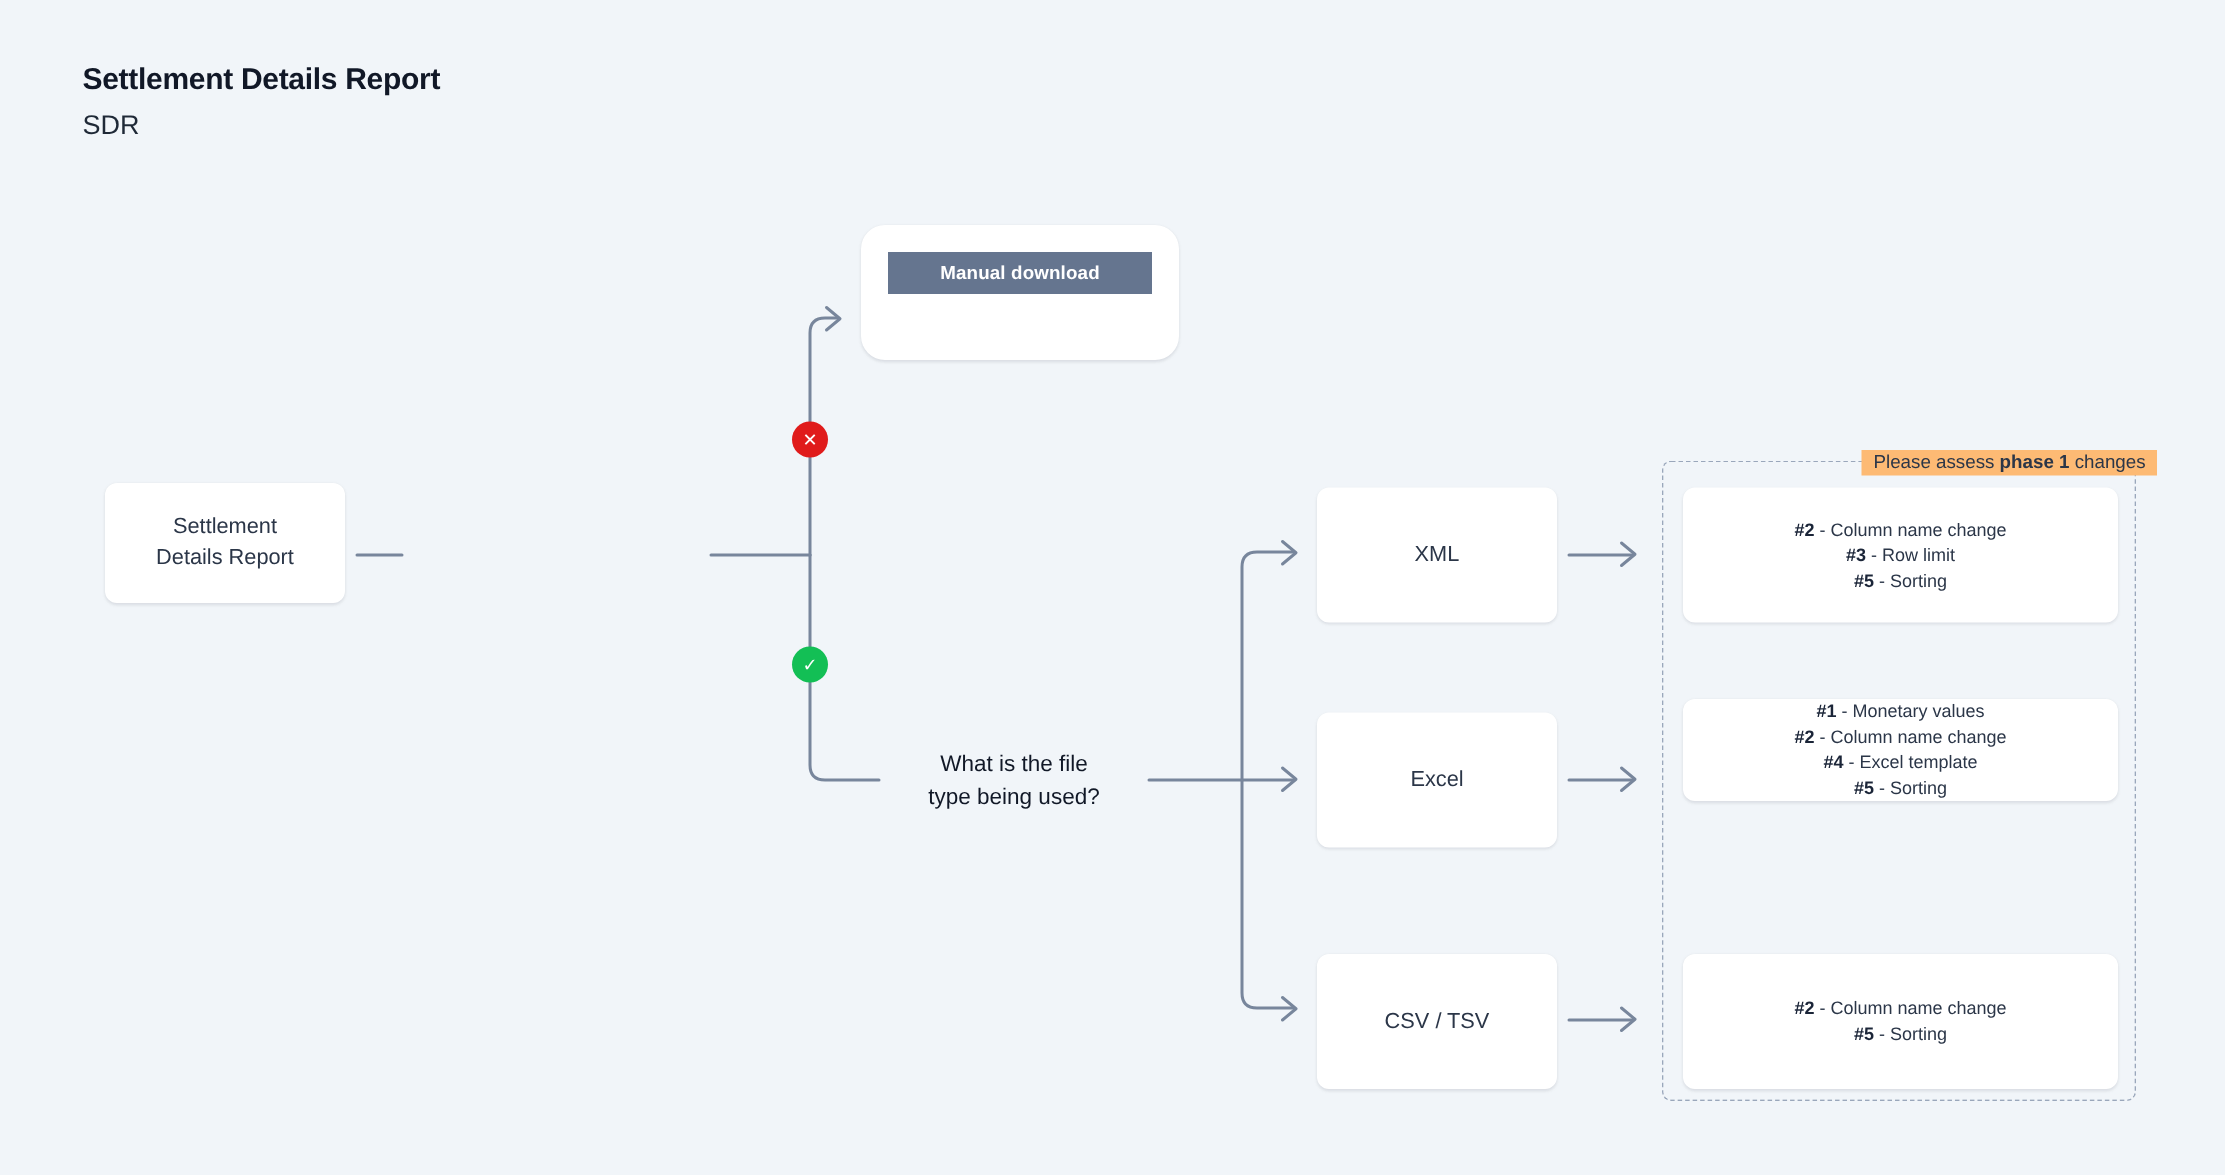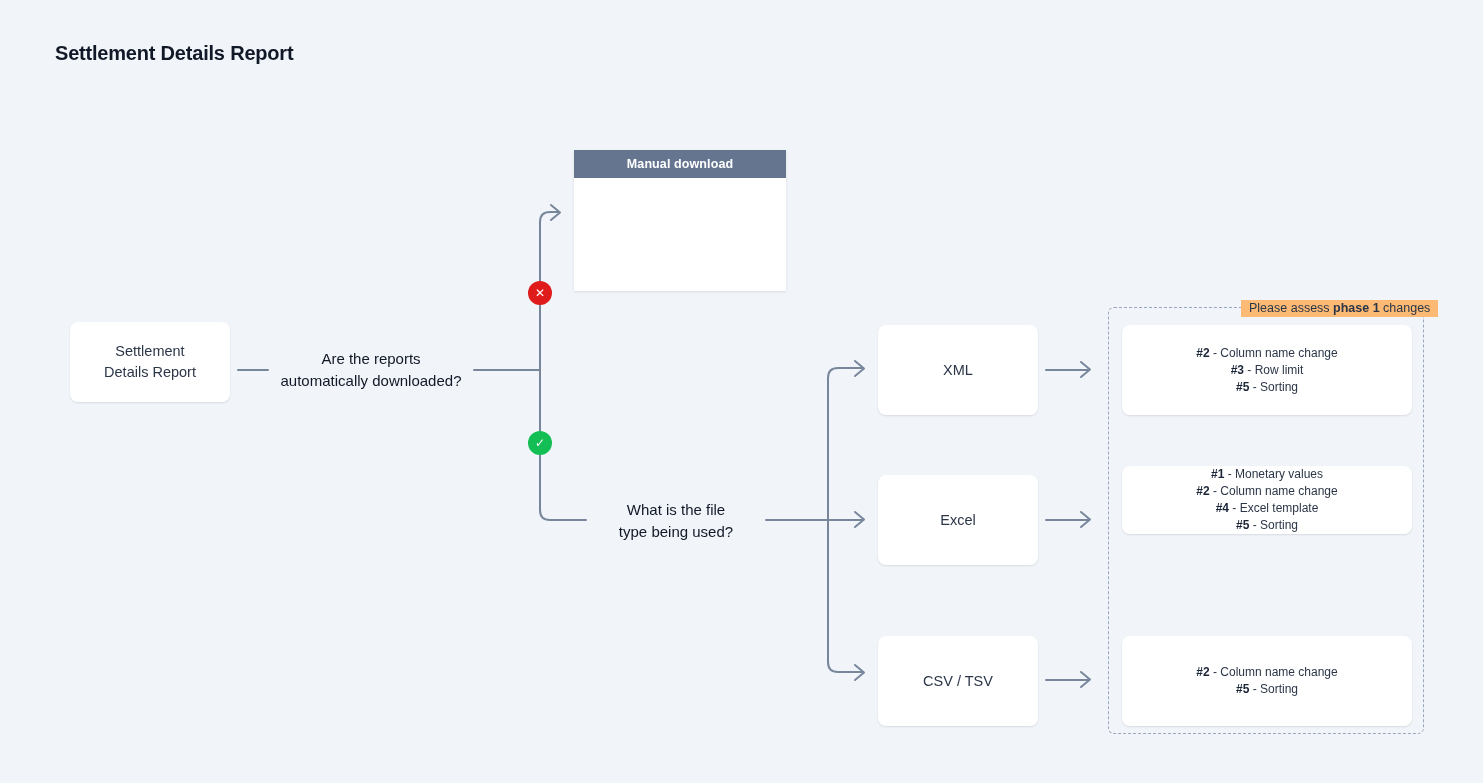--- a/index.html
+++ b/index.html
@@ -69,25 +69,25 @@
     top: 322px;
     width: 160px;
     height: 80px;
   }
 
   
   #node-manual {
     left: 574px;
     top: 150px;
     width: 212px;
-    height: 141px;
-    border-radius: 0;
+    height: 90px;
+    border-radius: 16px;
     overflow: hidden;
     display: block;
-    padding: 0;
+    padding: 18px;
   }
   .card-head {
     height: 28px;
     background: #65758f;
     color: #ffffff;
     font-size: 12.5px;
     font-weight: bold;
     display: flex;
     align-items: center;
     justify-content: center;
@@ -234,20 +234,21 @@
     color: #1b2538;
   }
 </style>
 </head>
 <body>
 
 <div class="canvas">
 
   <div class="doc-header">
     <div class="doc-title">Settlement Details Report</div>
+    <div class="doc-subtitle">SDR</div>
   </div>
 
   <svg class="connectors" viewBox="0 0 1483 783">
 
     <path class="conn-line" d="M 238 370 L 268 370"></path>
 
     <path class="conn-line" d="M 474 370 L 540 370"></path>
 
     <path class="conn-line" d="M 540 370 L 540 222 Q 540 212 550 212 L 558 212"></path>
 
@@ -274,22 +275,20 @@
 
     <path class="conn-line" d="M 1046 680 L 1088 680"></path>
     <path class="conn-head" d="M 1081 672 L 1090 679.5 L 1081 687"></path>
   </svg>
 
   <div class="card" id="node-start">
     <div class="card-text">Settlement
 Details Report</div>
   </div>
 
-  <div class="question" id="q-auto">Are the reports
-automatically downloaded?</div>
 
   <div class="badge" id="badge-no">✕</div>
   <div class="badge" id="badge-yes">✓</div>
 
   <div class="card" id="node-manual">
     <div class="card-head">Manual download</div>
   </div>
 
   <div class="question" id="q-filetype">What is the file
 type being used?</div>

